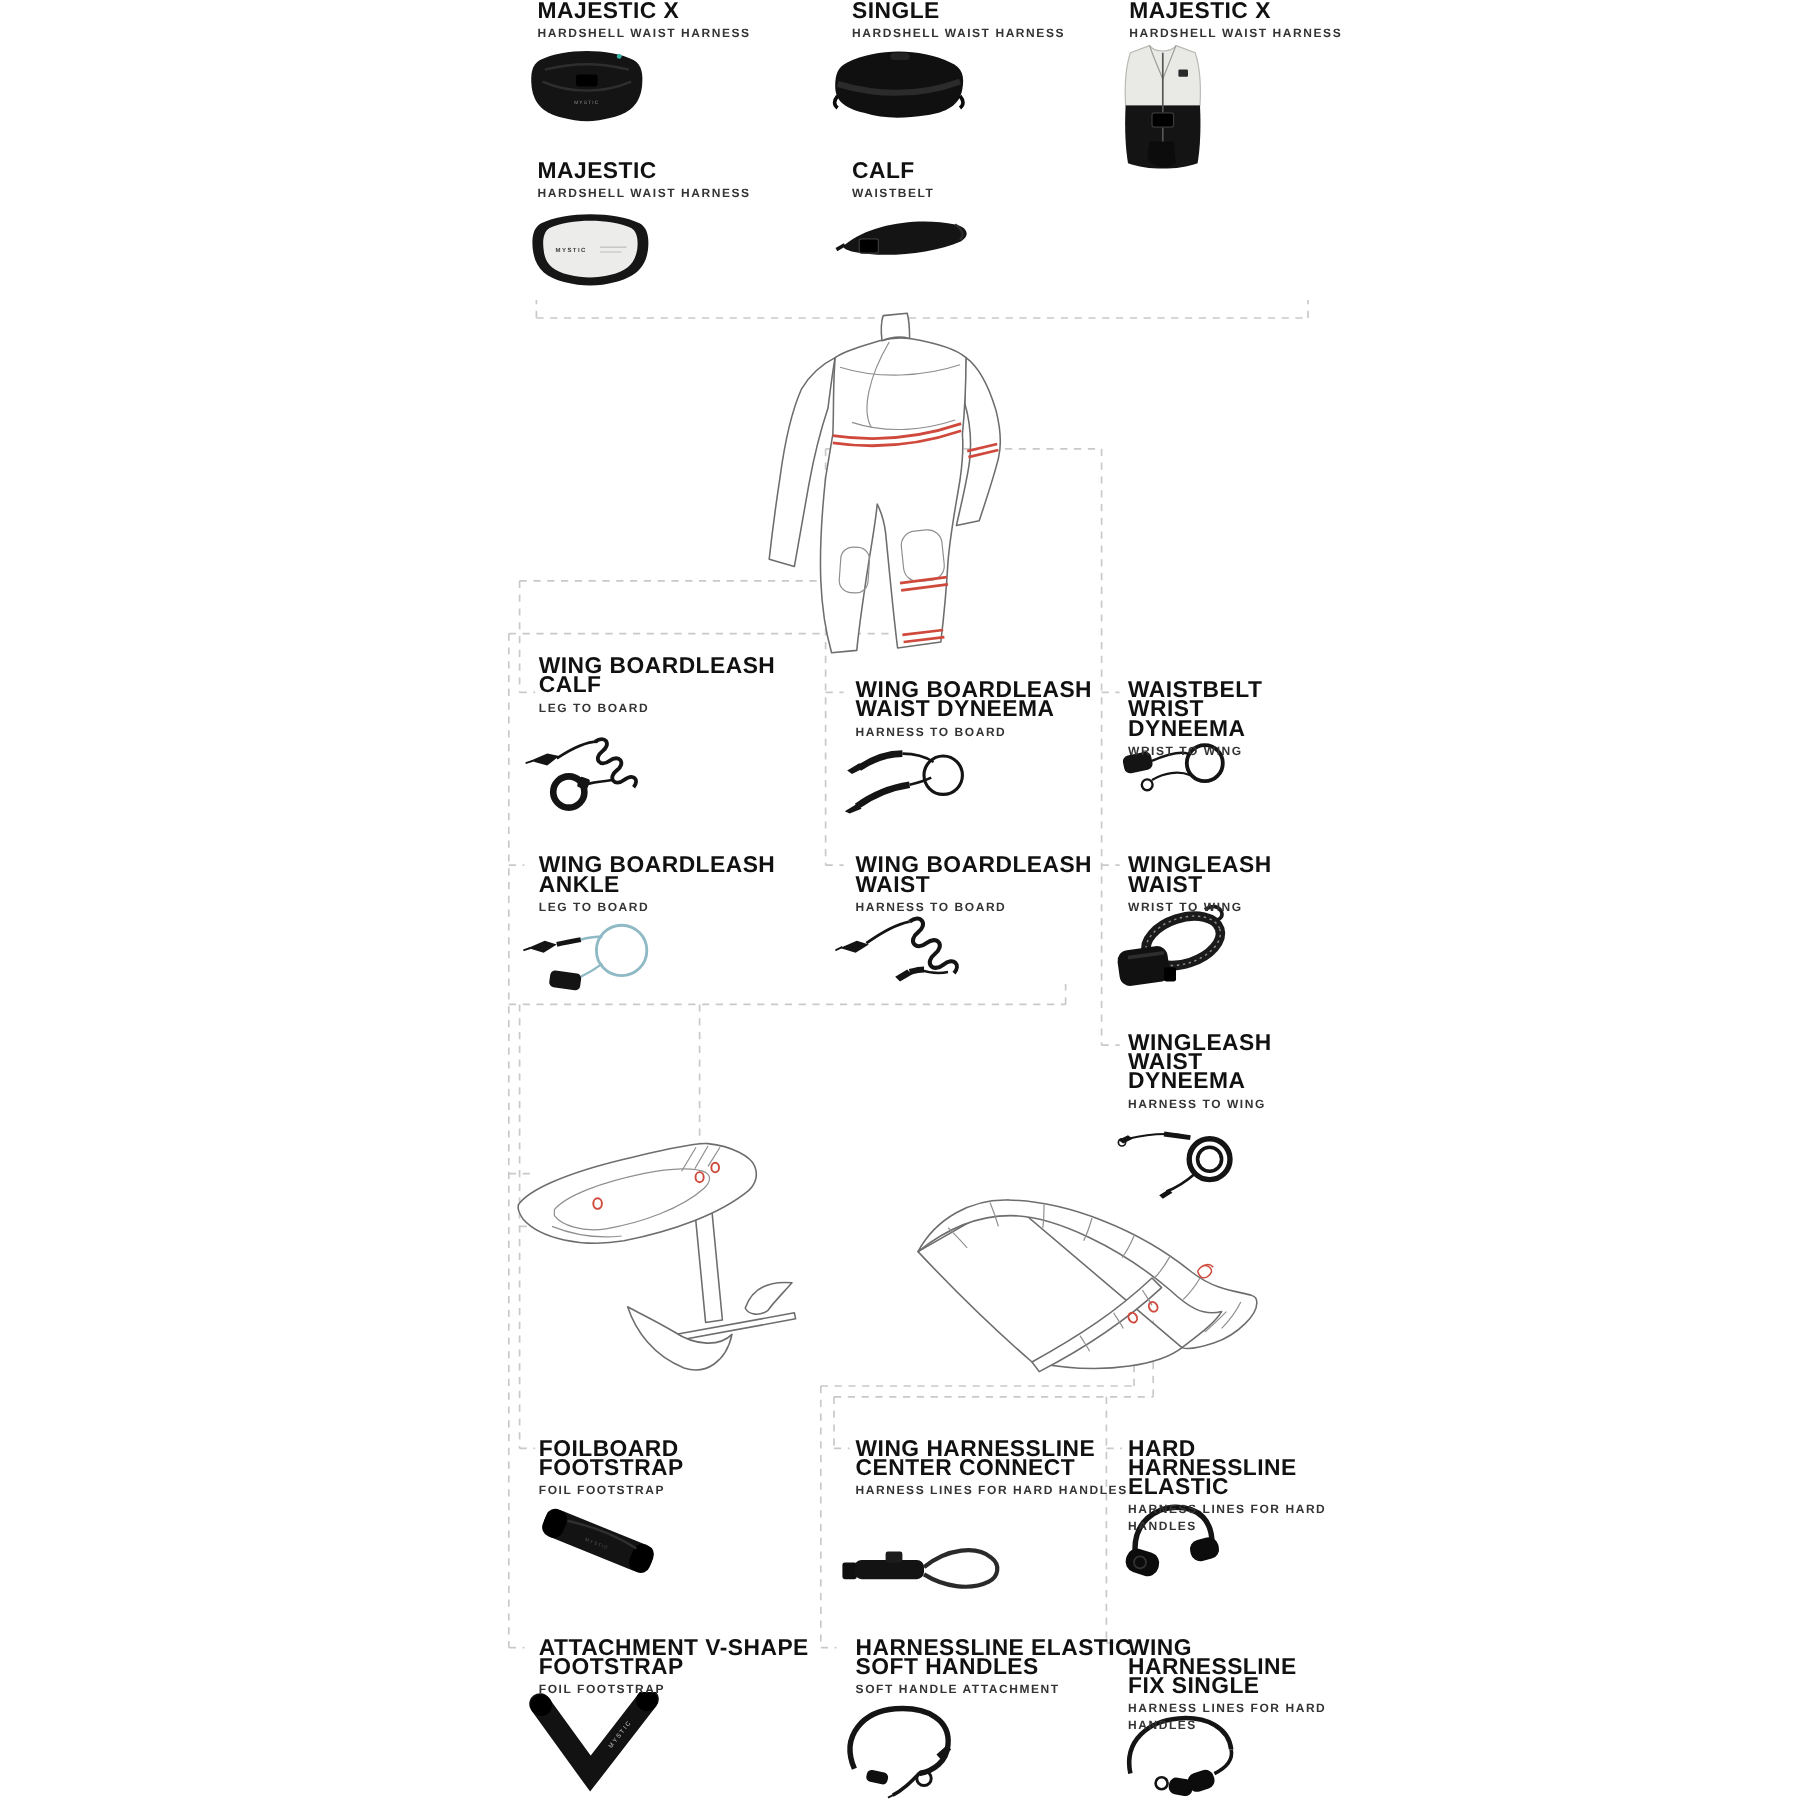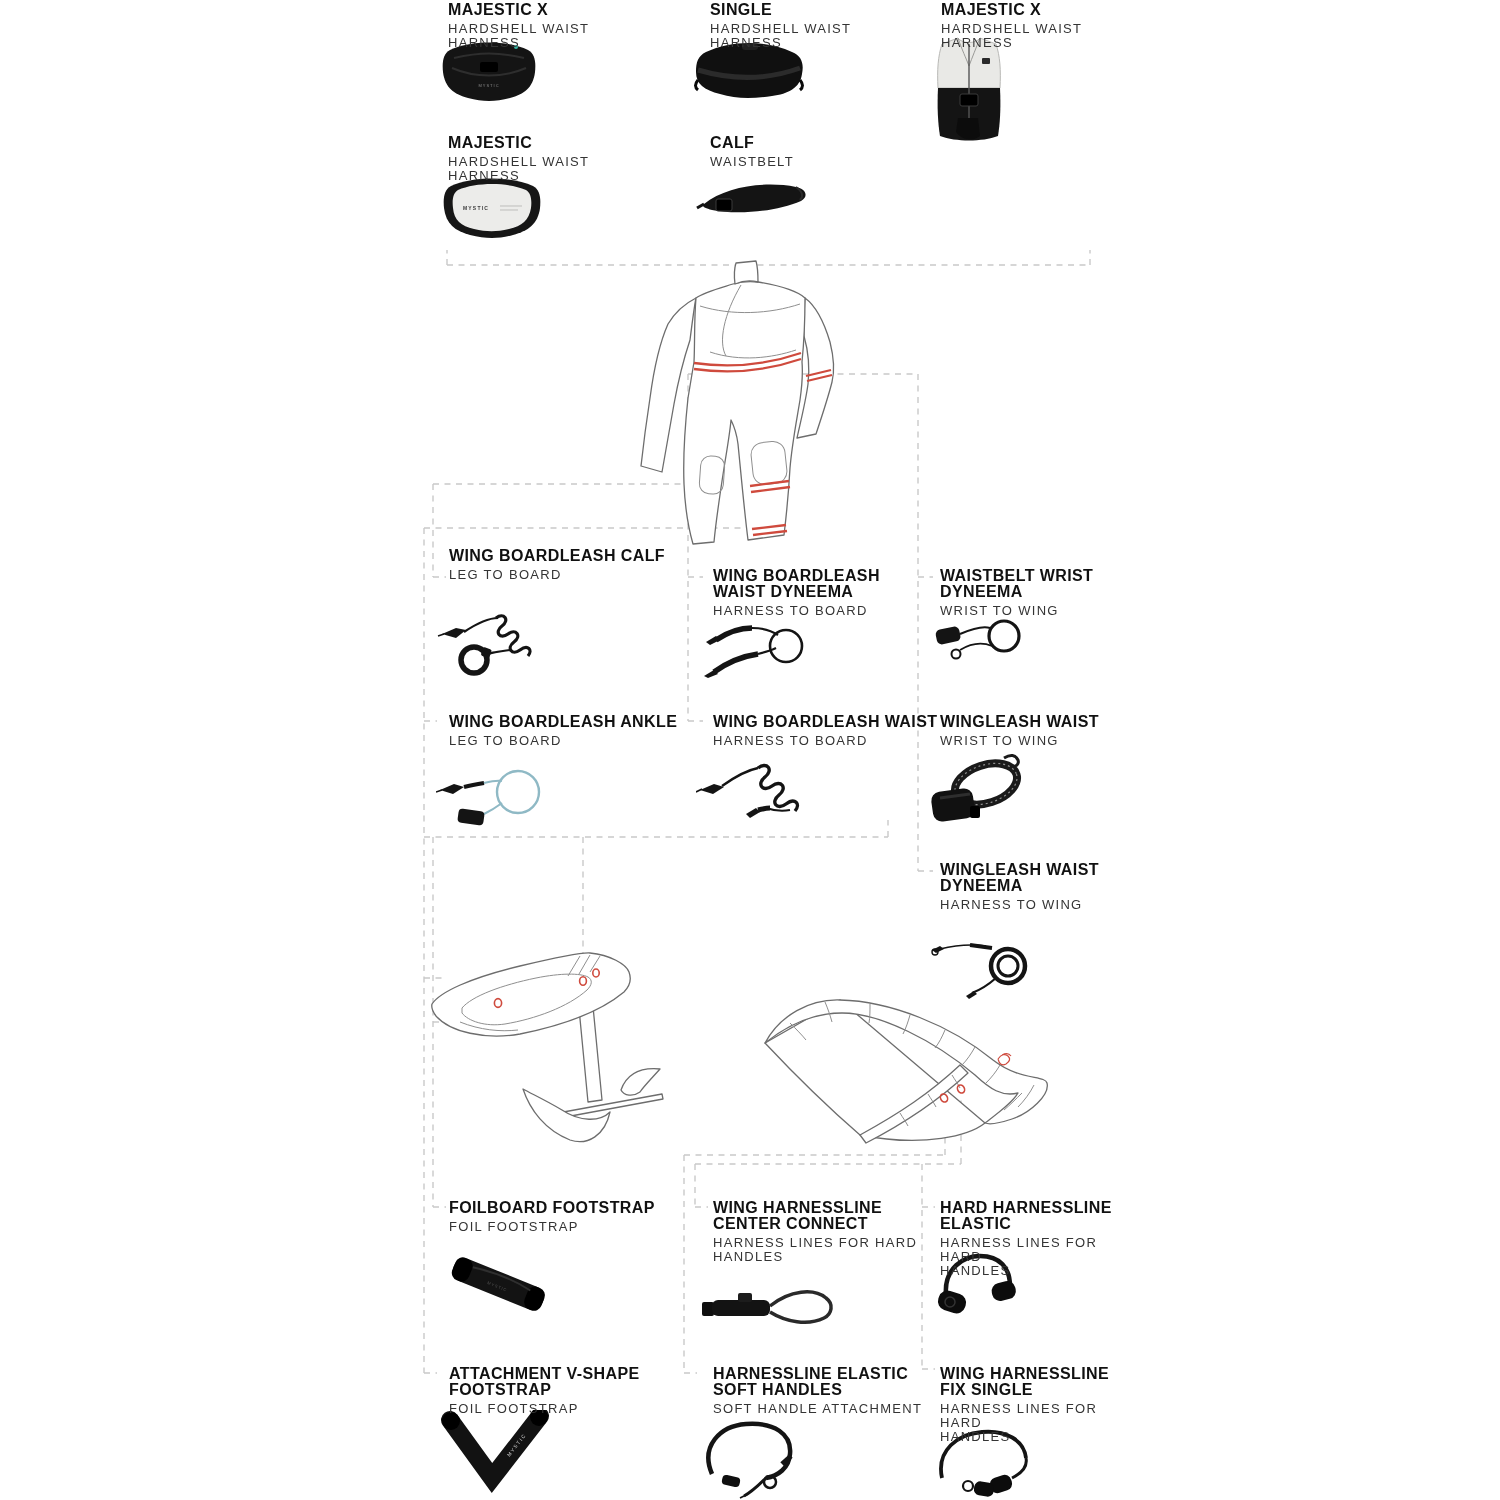--- a/index.html
+++ b/index.html
@@ -2,23 +2,23 @@
 <html><head>
 <meta charset="utf-8">
 <style>
   html,body{margin:0;padding:0;background:#fff;}
   .canvas{position:relative;width:1500px;height:1500px;background:#fff;overflow:hidden;
           font-family:"Liberation Sans", sans-serif;}
   svg{display:block}
   .layer{position:absolute;left:0;top:0;}
   .art{position:absolute;}
   .prod{position:absolute;}
-  .ptitle{font-size:16px;line-height:16px;font-weight:700;color:#111;
+  .ptitle{font-size:19px;line-height:16px;font-weight:700;color:#111;
           letter-spacing:.4px;white-space:pre-line;}
-  .psub{margin-top:4px;font-size:13px;line-height:14px;font-weight:400;color:#343434;
+  .psub{margin-top:4px;font-size:10px;line-height:14px;font-weight:700;color:#343434;
         letter-spacing:1.3px;white-space:pre-line;}
   .dash{stroke:#c9c9c9;stroke-width:1.4;fill:none;stroke-dasharray:6 5.5;}
   .sk{stroke:#6d6d6d;stroke-width:1.3;fill:#fff;stroke-linejoin:round;}
   .sk2{stroke:#8f8f8f;stroke-width:1;fill:none;}
   .red{stroke:#cf4a3d;fill:none;}
 </style>
 </head>
 <body>
 
 <div class="canvas">

